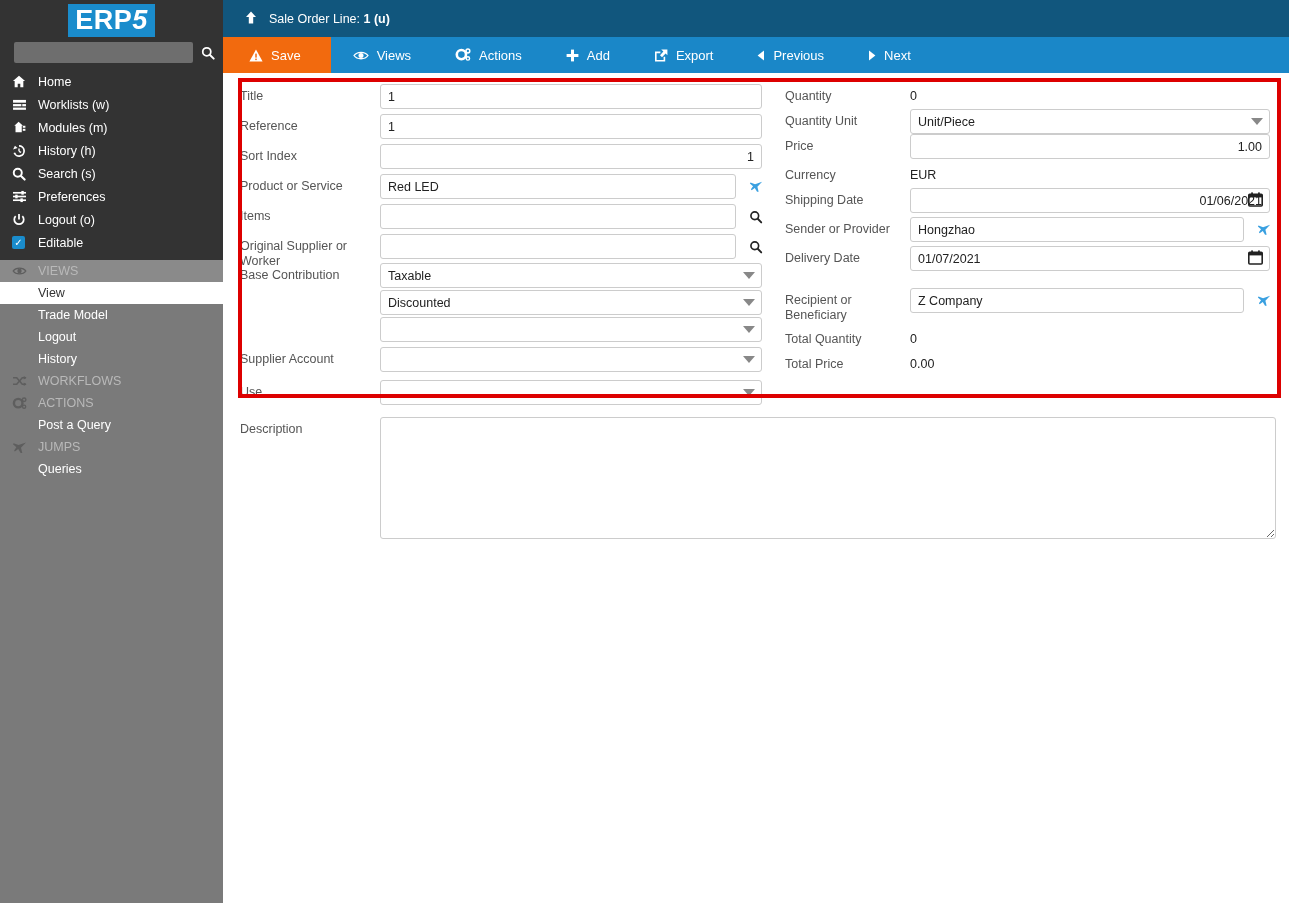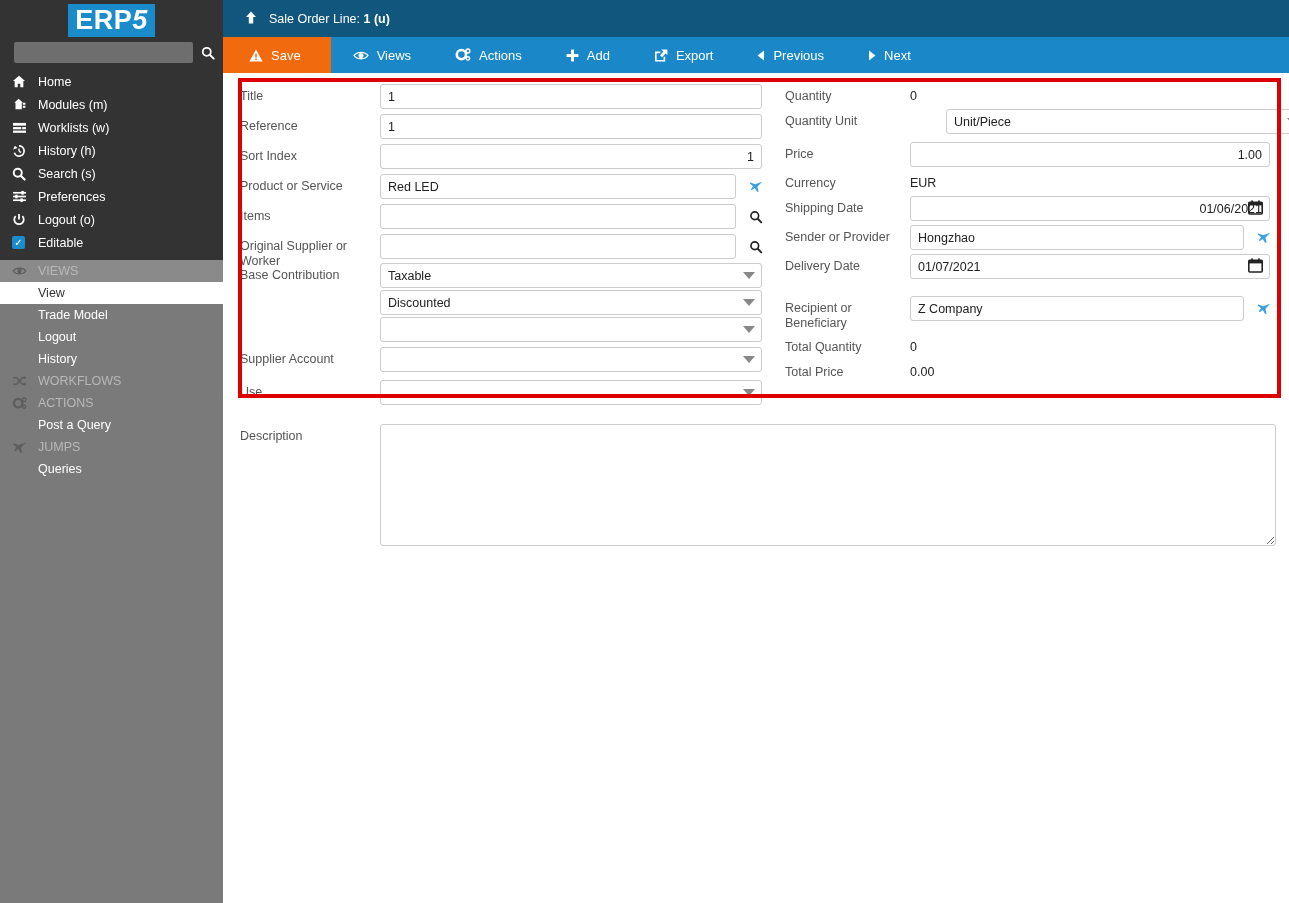--- a/index.html
+++ b/index.html
@@ -282,39 +282,39 @@
       <span class="ico">
         <svg width="14" height="13" viewBox="0 0 16 15">
             <path d="M8 1 L15 7 L13 7 L13 14 L9.5 14 L9.5 10 L6.5 10 L6.5 14 L3 14 L3 7 L1 7 Z" fill="#fff"></path>
           </svg>
       </span>
       <span class="lbl">Home</span>
     </div>
 
     <div class="nav-item">
       <span class="ico">
-        <svg width="15" height="13" viewBox="0 0 16 15">
-            <path d="M7 1 L12 5.5 L10.6 5.5 L10.6 13 L3.4 13 L3.4 5.5 L2 5.5 Z" fill="#fff"></path>
-            <rect x="11.8" y="5.5" width="3" height="2.3" fill="#fff"></rect>
-            <rect x="11.8" y="9" width="3" height="2.3" fill="#fff"></rect>
-          </svg>
-      </span>
-      <span class="lbl">Modules (m)</span>
-    </div>
-
-    <div class="nav-item">
-      <span class="ico">
         <svg width="15" height="12" viewBox="0 0 16 13">
             <rect x="1" y="1" width="14" height="3" fill="#fff"></rect>
             <rect x="1" y="5.5" width="9" height="2.4" fill="#fff"></rect>
             <rect x="11" y="5.5" width="4" height="2.4" fill="#fff"></rect>
             <rect x="1" y="9.3" width="14" height="2.4" fill="#fff"></rect>
           </svg>
       </span>
       <span class="lbl">Worklists (w)</span>
+    </div>
+
+    <div class="nav-item">
+      <span class="ico">
+        <svg width="15" height="13" viewBox="0 0 16 15">
+            <path d="M7 1 L12 5.5 L10.6 5.5 L10.6 13 L3.4 13 L3.4 5.5 L2 5.5 Z" fill="#fff"></path>
+            <rect x="11.8" y="5.5" width="3" height="2.3" fill="#fff"></rect>
+            <rect x="11.8" y="9" width="3" height="2.3" fill="#fff"></rect>
+          </svg>
+      </span>
+      <span class="lbl">Modules (m)</span>
     </div>
 
     <div class="nav-item">
       <span class="ico">
         <svg width="14" height="14" viewBox="0 0 16 16">
             <path d="M8 2.2 A5.8 5.8 0 1 1 2.6 10" fill="none" stroke="#fff" stroke-width="2"></path>
             <path d="M1.2 6.2 L3.4 2.0 L6.4 4.6 Z" fill="#fff"></path>
             <line x1="8" y1="5" x2="8" y2="8.4" stroke="#fff" stroke-width="1.6"></line>
             <line x1="8" y1="8.4" x2="10.4" y2="9.6" stroke="#fff" stroke-width="1.6"></line>
           </svg>
@@ -606,37 +606,37 @@
       <div class="frow" style="margin-top:8px;">
         <div class="flabel">Use</div>
         <div class="fctl">
           <div class="selbox" style="width:382px;">
             <span></span>
             <span class="caret"></span>
           </div>
         </div>
       </div>
 
-      <div class="frow" style="margin-top:19px;">
+      <div class="frow" style="margin-top:12px;">
         <div class="flabel">Description</div>
         <div class="fctl">
           <textarea class="desc" style=""></textarea>
         </div>
       </div>
 
     </div>
 
     <div class="col col-right">
 
       <div class="frow" style="margin-top:11px;">
         <div class="flabel">Quantity</div>
         <div class="ro-val">0</div>
       </div>
 
-      <div class="frow" style="margin-bottom:8px;gap:36px;">
+      <div class="frow" style="margin-bottom:0;">
         <div class="flabel">Quantity Unit</div>
         <div class="fctl">
           <div class="selbox" style="width:360px;">
             <span>Unit/Piece</span>
             <span class="caret"></span>
           </div>
         </div>
       </div>
 
       <div class="frow" style="margin-bottom:4px;">

